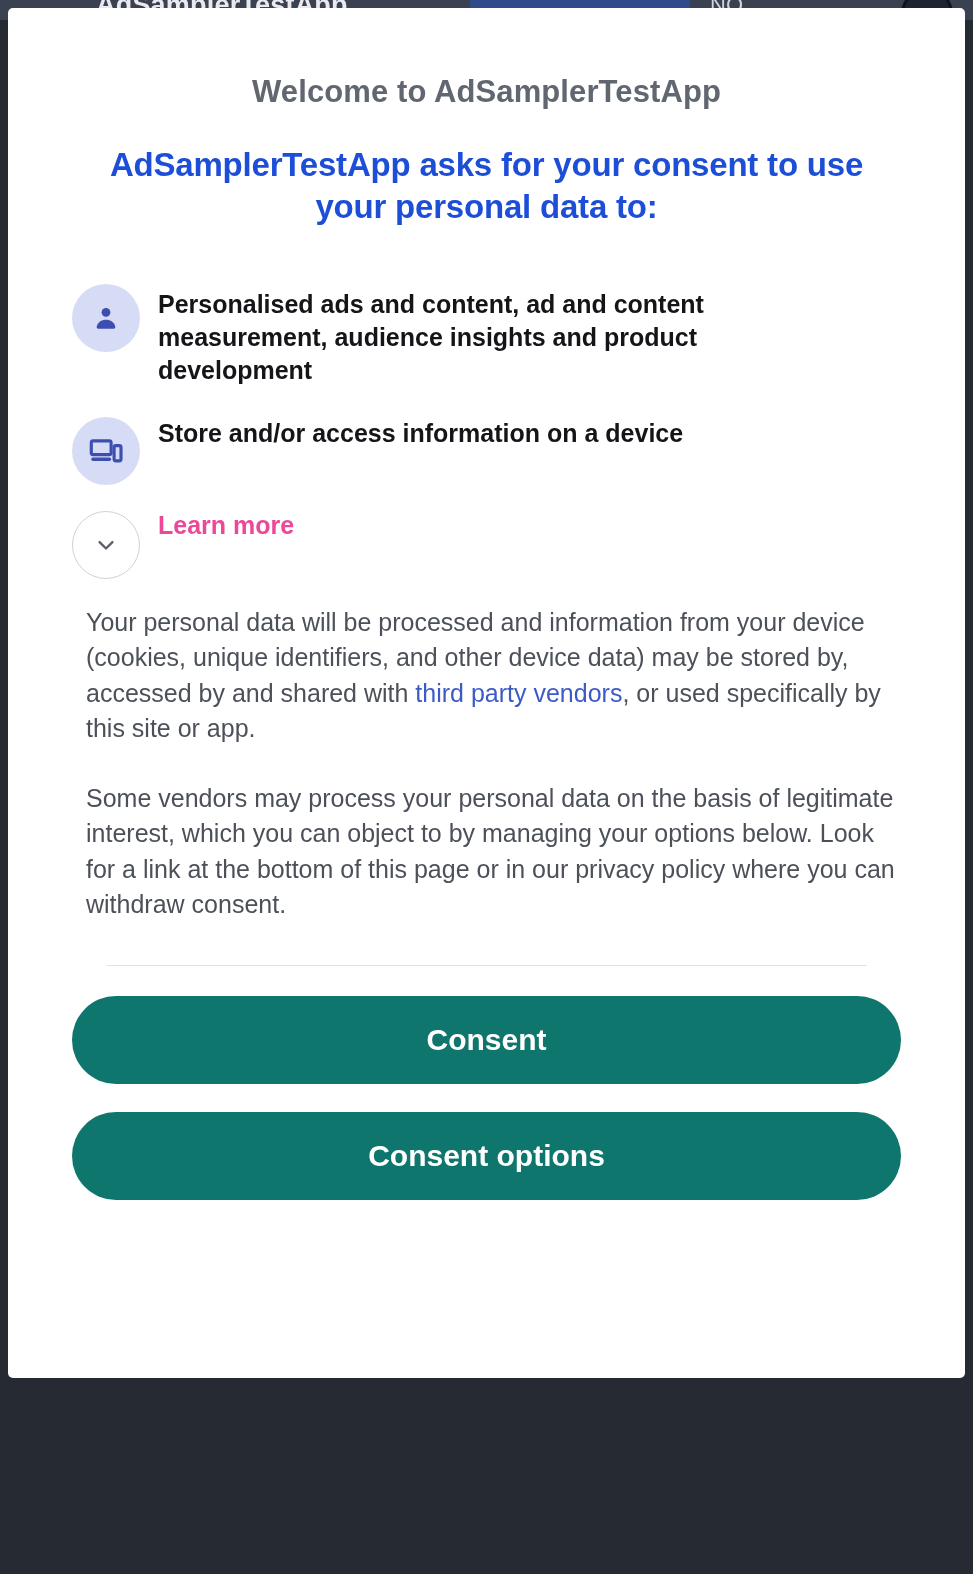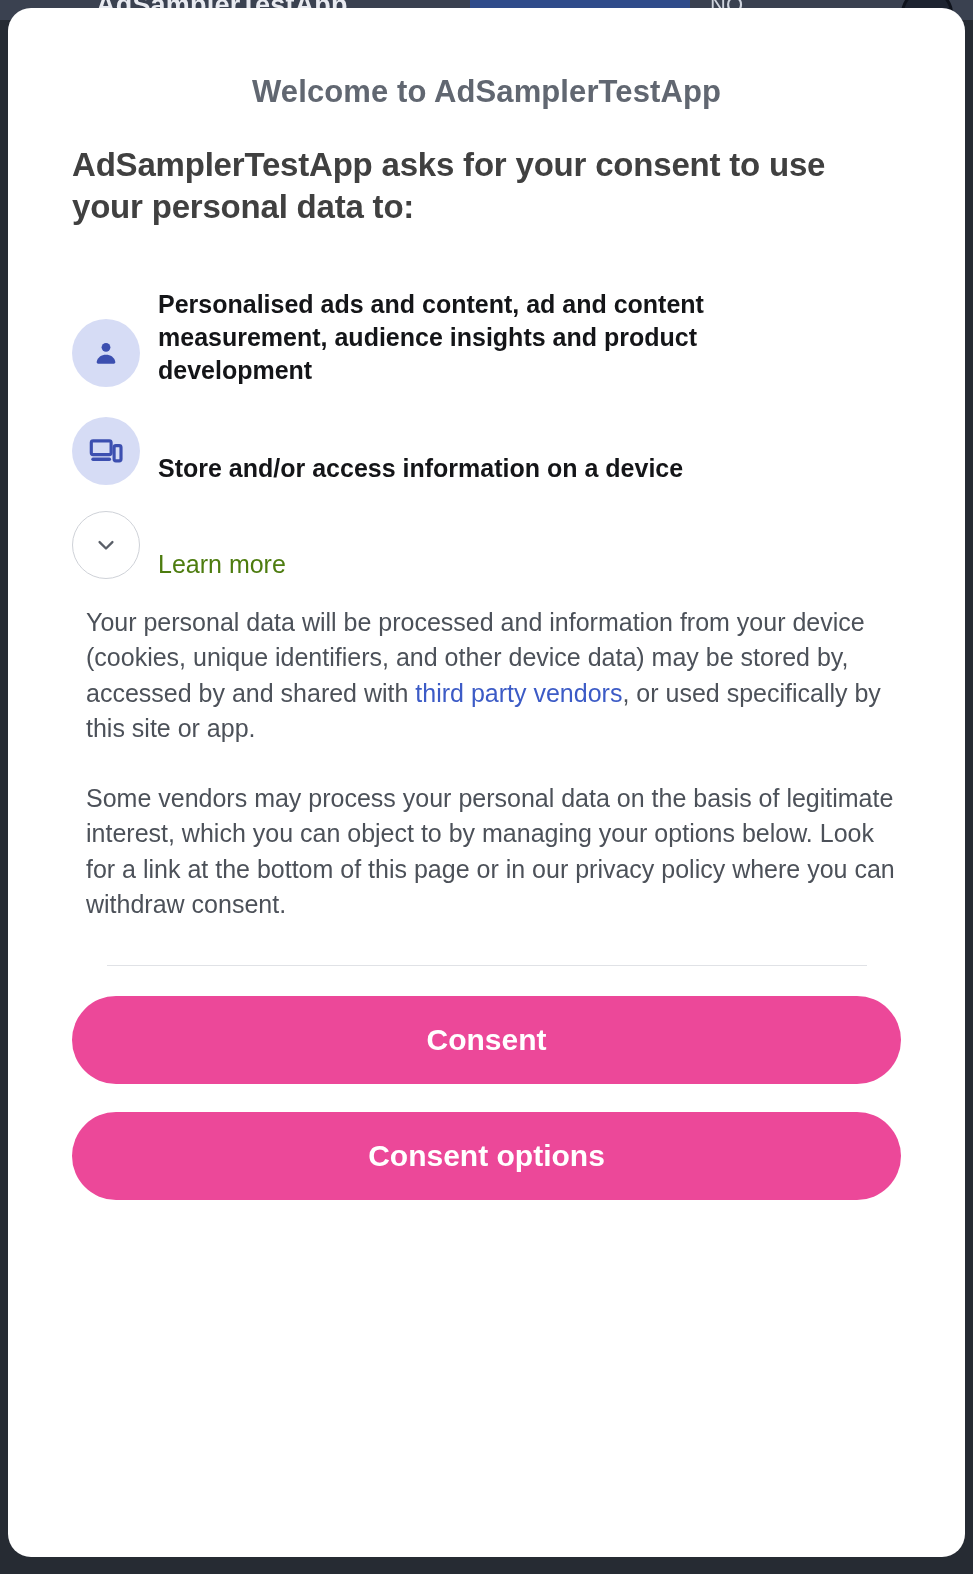--- a/index.html
+++ b/index.html
@@ -60,23 +60,23 @@
     background: #1d2330;
     border: 3px solid #0f131c;
   }
 
   
   .dialog {
     position: absolute;
     left: 8px;
     top: 8px;
     width: 957px;
-    height: 1549px;
+    height: 1370px;
     background: #ffffff;
-    border-radius: 23px;
+    border-radius: 5px;
     box-sizing: border-box;
     overflow: hidden;
   }
   .dialog-inner {
     padding: 0 64px;
     height: 100%;
     box-sizing: border-box;
   }
 
   .welcome-title {
@@ -84,34 +84,34 @@
     padding-top: 66px;
     text-align: center;
     font-size: 31px;
     font-weight: bold;
     color: #616771;
     letter-spacing: .1px;
   }
 
   .consent-heading {
     margin: 34px 0 0 0;
-    text-align: left;
+    text-align: center;
     font-size: 33px;
     line-height: 1.27;
     font-weight: bold;
-    color: #404040;
+    color: #1d4ed8;
     letter-spacing: -.2px;
   }
 
   .purposes {
     margin-top: 56px;
   }
   .purpose-row {
     display: flex;
-    align-items: flex-end;
+    align-items: flex-start;
     margin-bottom: 30px;
   }
   .purpose-row.second {
     margin-bottom: 26px;
   }
   .icon-circle {
     flex: 0 0 auto;
     width: 68px;
     height: 68px;
     border-radius: 50%;
@@ -131,22 +131,22 @@
     font-size: 25px;
     line-height: 1.32;
     font-weight: bold;
     color: #141518;
     padding-top: 4px;
     max-width: 700px;
   }
   .purpose-row.second .purpose-text { padding-top: 0; }
   .learn-more-label {
     font-size: 25px;
-    font-weight: normal;
-    color: #4d7c0f;
+    font-weight: bold;
+    color: #ec4899;
   }
 
   .body-copy {
     margin: 26px 0 0 14px;
     font-size: 25px;
     line-height: 1.42;
     color: #4c5159;
   }
   .body-copy.second { margin-top: 34px; }
   .vendor-link {
@@ -160,21 +160,21 @@
     height: 1px;
     background: #e0e2e6;
   }
 
   .btn {
     display: block;
     width: 100%;
     box-sizing: border-box;
     margin-top: 30px;
     padding: 27px 0;
-    background: #ec4899;
+    background: #0f766e;
     color: #ffffff;
     font-size: 30px;
     font-weight: bold;
     text-align: center;
     border: none;
     border-radius: 60px;
     font-family: "Liberation Sans", sans-serif;
     cursor: pointer;
   }
   .btn.manage { margin-top: 28px; }

